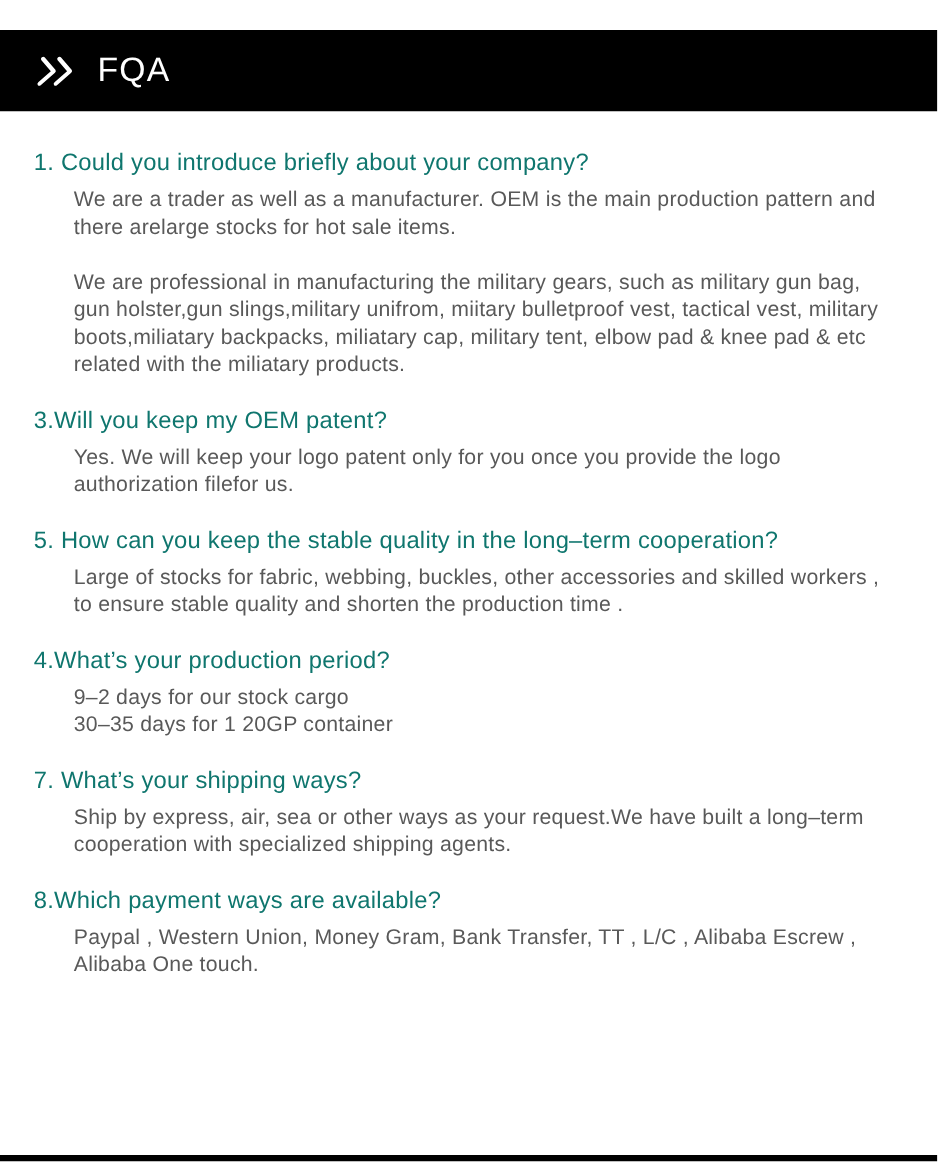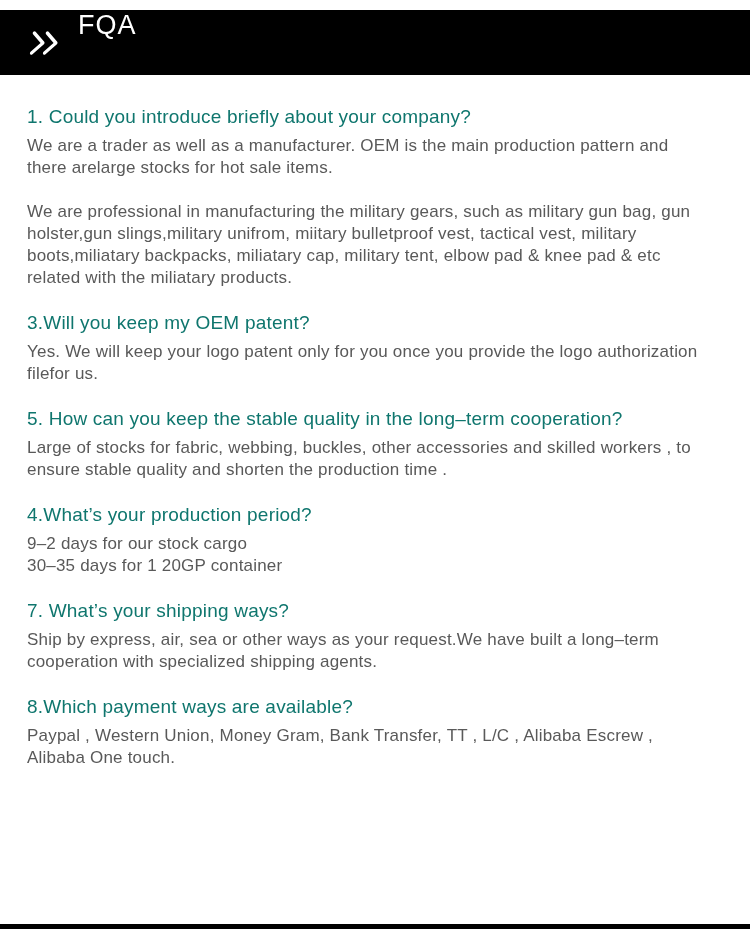--- a/index.html
+++ b/index.html
@@ -9,24 +9,25 @@
     width: 750px;
   }
   .page {
     position: relative;
     width: 750px;
     height: 936px;
     background: #ffffff;
     overflow: hidden;
   }
   .header-bar {
-    margin-top: 10px;
+    margin-top: 24px;
     height: 65px;
     background: #000000;
     display: flex;
+    align-items: center;
     padding-left: 30px;
   }
   .chevron-icon {
     display: inline-flex;
     align-items: center;
     margin-right: 14px;
     transform: skewX(-8deg);
   }
   .header-title {
     color: #ffffff;
@@ -46,20 +47,21 @@
     font-weight: normal;
     letter-spacing: 0.2px;
     margin-bottom: 6px;
     line-height: 24px;
   }
   .faq-answer {
     color: #595959;
     font-size: 17px;
     line-height: 22px;
     letter-spacing: 0.2px;
+    margin-left: 32px;
   }
   .bottom-divider {
     position: absolute;
     left: 0;
     right: 0;
     bottom: 7px;
     height: 5px;
     background: #000000;
   }
 </style>

